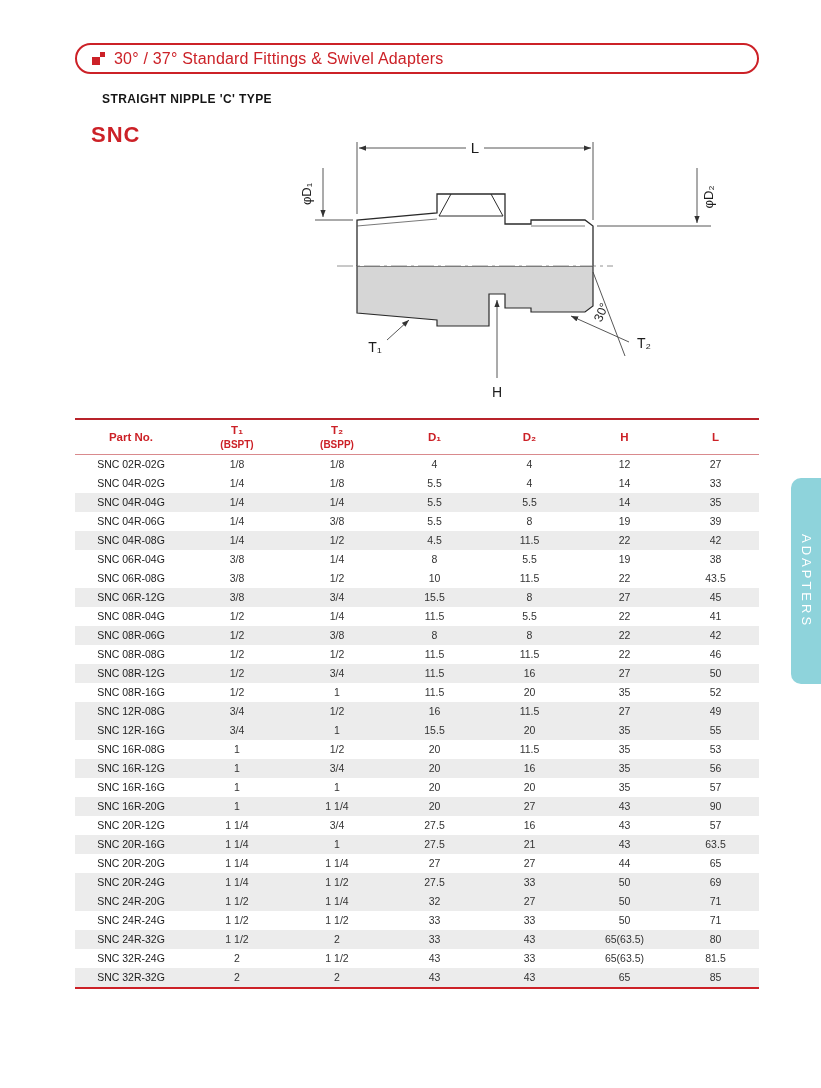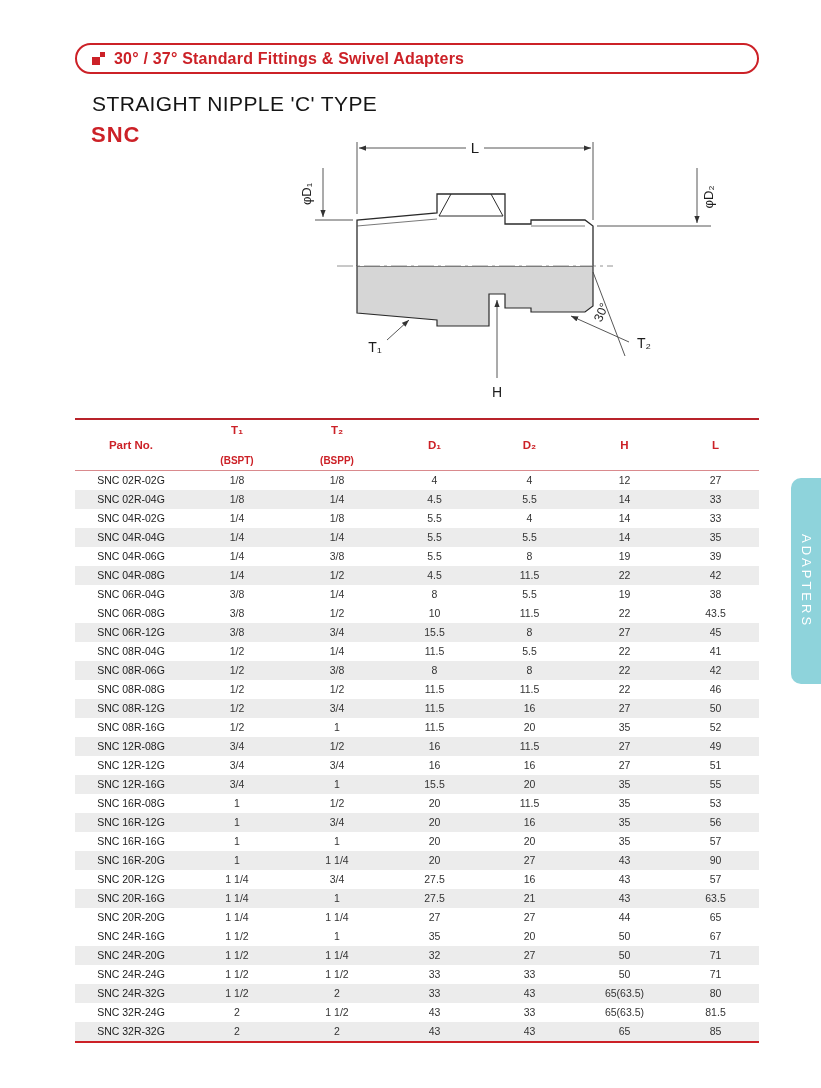--- a/index.html
+++ b/index.html
@@ -11,25 +11,25 @@
 
   
   .banner {
     position:absolute; left:75px; top:43px; width:684px; height:31px;
     border:2px solid #cc2127; border-radius:17px;
     display:flex; align-items:center; padding-left:15px; background:#fff;
   }
   .banner-icon { width:13px; height:13px; position:relative; margin-right:9px; flex:0 0 auto; }
   .banner-icon .sq1 { position:absolute; left:0; bottom:0; width:8px; height:8px; background:#cc2127; }
   .banner-icon .sq2 { position:absolute; right:0; top:0; width:5px; height:5px; background:#cc2127; }
-  .banner-title { color:#cc2127; font-weight:bold; font-size:16px; letter-spacing:0.2px; white-space:nowrap; }
+  .banner-title { color:#cc2127; font-weight:normal; font-size:16px; letter-spacing:0.2px; white-space:nowrap; }
 
   .subtitle {
-    position:absolute; left:92px; top:92px;
-    font-size:21px; font-weight:normal; color:#151515; letter-spacing:0.4px;
+    position:absolute; left:102px; top:92px;
+    font-size:12px; font-weight:bold; color:#151515; letter-spacing:0.4px;
   }
   .product-code {
     position:absolute; left:91px; top:122px;
     font-size:22px; font-weight:bold; color:#cc2127; letter-spacing:1px;
   }
 
   
   .diagram { position:absolute; left:287px; top:116px; }
   .diagram text { fill:#1d1d1d; font-family:"Liberation Sans","DejaVu Sans",sans-serif; }
 
@@ -52,21 +52,21 @@
   }
   .spec-table col.c-part { width:112px; }
   .spec-table col.c-t { width:100px; }
   .spec-table col.c-d { width:95px; }
   .spec-table col.c-h { width:95px; }
   .spec-table col.c-l { width:87px; }
   .spec-table thead th {
     color:#cc2127; font-size:11.5px; font-weight:bold; text-align:center;
     padding:4px 0 4px; border-bottom:1px solid #d98a8d; vertical-align:middle;
   }
-  .spec-table thead .h-sub { font-size:10px; font-weight:bold; margin-top:19px; }
+  .spec-table thead .h-sub { font-size:10px; font-weight:bold; margin-top:3px; }
   .spec-table thead .h-sub:empty { display:none; }
   .spec-table tbody td {
     font-size:10.5px; color:#333; text-align:center;
     padding:3px 0; line-height:13px; vertical-align:middle;
   }
   .spec-table tbody td.part-no { font-weight:normal; color:#1c1c1c; }
   .spec-table tbody tr.alt { background:#ececec; }
 </style>
 </head>
 <body>
@@ -176,29 +176,20 @@
   <tbody>
       <tr>
         <td class="part-no">SNC 02R-02G</td>
         <td>1/8</td>
         <td>1/8</td>
         <td>4</td>
         <td>4</td>
         <td>12</td>
         <td>27</td>
       </tr>
-      <tr class="alt">
-        <td class="part-no">SNC 02R-04G</td>
-        <td>1/8</td>
-        <td>1/4</td>
-        <td>4.5</td>
-        <td>5.5</td>
-        <td>14</td>
-        <td>33</td>
-      </tr>
       <tr>
         <td class="part-no">SNC 04R-02G</td>
         <td>1/4</td>
         <td>1/8</td>
         <td>5.5</td>
         <td>4</td>
         <td>14</td>
         <td>33</td>
       </tr>
       <tr class="alt">
@@ -302,29 +293,20 @@
       </tr>
       <tr class="alt">
         <td class="part-no">SNC 12R-08G</td>
         <td>3/4</td>
         <td>1/2</td>
         <td>16</td>
         <td>11.5</td>
         <td>27</td>
         <td>49</td>
       </tr>
-      <tr>
-        <td class="part-no">SNC 12R-12G</td>
-        <td>3/4</td>
-        <td>3/4</td>
-        <td>16</td>
-        <td>16</td>
-        <td>27</td>
-        <td>51</td>
-      </tr>
       <tr class="alt">
         <td class="part-no">SNC 12R-16G</td>
         <td>3/4</td>
         <td>1</td>
         <td>15.5</td>
         <td>20</td>
         <td>35</td>
         <td>55</td>
       </tr>
       <tr>
@@ -383,28 +365,28 @@
       </tr>
       <tr>
         <td class="part-no">SNC 20R-20G</td>
         <td>1 1/4</td>
         <td>1 1/4</td>
         <td>27</td>
         <td>27</td>
         <td>44</td>
         <td>65</td>
       </tr>
-      <tr>
-        <td class="part-no">SNC 24R-16G</td>
-        <td>1 1/2</td>
-        <td>1</td>
-        <td>35</td>
-        <td>20</td>
+      <tr class="alt">
+        <td class="part-no">SNC 20R-24G</td>
+        <td>1 1/4</td>
+        <td>1 1/2</td>
+        <td>27.5</td>
+        <td>33</td>
         <td>50</td>
-        <td>67</td>
+        <td>69</td>
       </tr>
       <tr class="alt">
         <td class="part-no">SNC 24R-20G</td>
         <td>1 1/2</td>
         <td>1 1/4</td>
         <td>32</td>
         <td>27</td>
         <td>50</td>
         <td>71</td>
       </tr>

